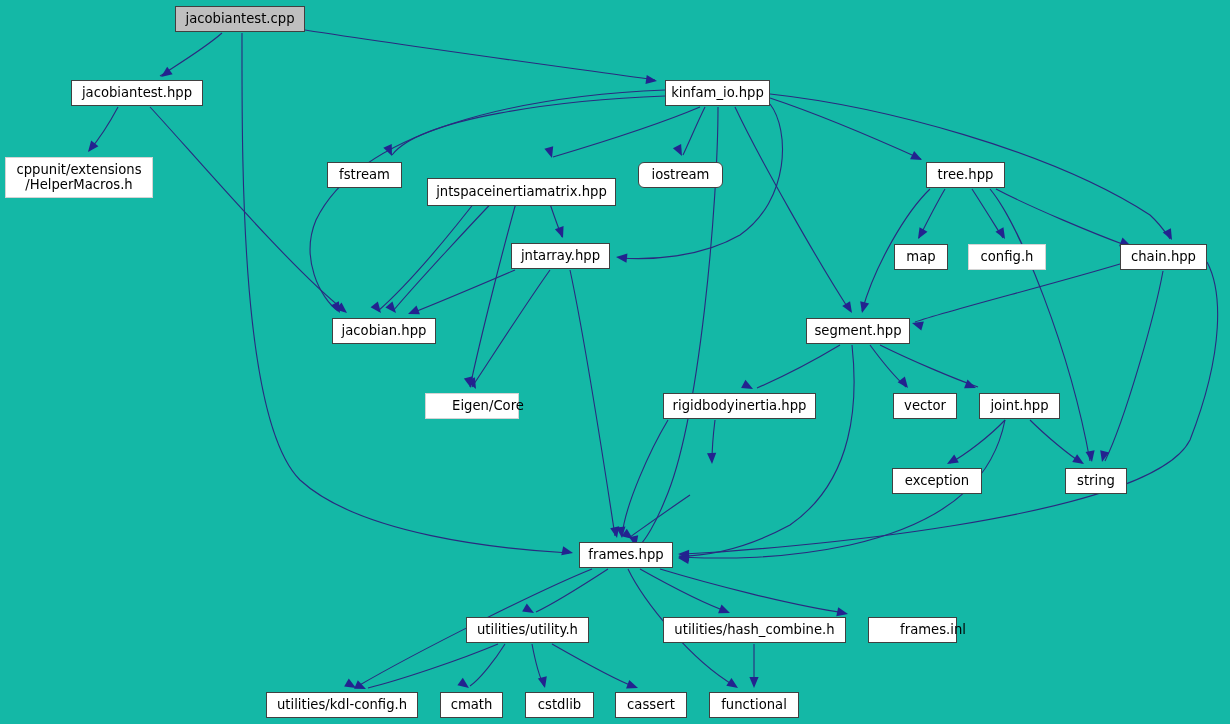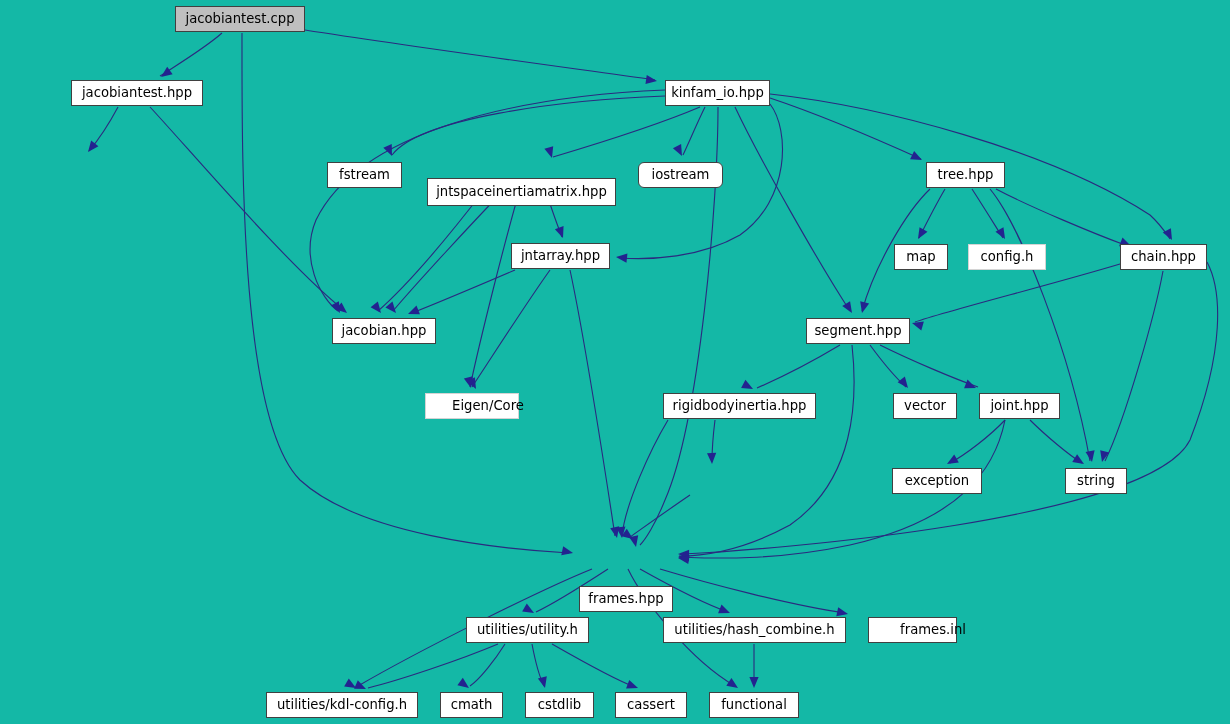--- a/index.html
+++ b/index.html
@@ -157,37 +157,39 @@
       <polygon points="0,0 -11,-4.6 -11,4.6" class="arrowhead" transform="translate(738,688) rotate(34)"></polygon>
       <polygon points="0,0 -11,-4.6 -11,4.6" class="arrowhead" transform="translate(366,689) rotate(24)"></polygon>
       <polygon points="0,0 -11,-4.6 -11,4.6" class="arrowhead" transform="translate(469,688) rotate(36)"></polygon>
       <polygon points="0,0 -11,-4.6 -11,4.6" class="arrowhead" transform="translate(545,688) rotate(76)"></polygon>
       <polygon points="0,0 -11,-4.6 -11,4.6" class="arrowhead" transform="translate(638,688) rotate(20)"></polygon>
       <polygon points="0,0 -11,-4.6 -11,4.6" class="arrowhead" transform="translate(754,688) rotate(90)"></polygon>
     </svg>
 <div class="node root" style="left: 175px; top: 6px; width: 130px; height: 26px;">jacobiantest.cpp</div>
     <div class="node" style="left: 71px; top: 80px; width: 132px; height: 26px;">jacobiantest.hpp</div>
     <div class="node" style="left: 665px; top: 80px; width: 105px; height: 26px;">kinfam_io.hpp</div>
+    <div class="node external" style="left: 5px; top: 157px; width: 148px; height: 41px;">cppunit/extensions
+/HelperMacros.h</div>
     <div class="node" style="left: 327px; top: 162px; width: 75px; height: 26px;">fstream</div>
     <div class="node" style="left: 427px; top: 178px; width: 189px; height: 28px; text-align: right;">jntspaceinertiamatrix.hpp</div>
     <div class="node" style="left: 638px; top: 162px; width: 85px; height: 26px; border-radius: 6px;">iostream</div>
     <div class="node" style="left: 926px; top: 162px; width: 79px; height: 26px;">tree.hpp</div>
     <div class="node" style="left: 511px; top: 243px; width: 99px; height: 26px;">jntarray.hpp</div>
     <div class="node" style="left: 894px; top: 244px; width: 54px; height: 26px;">map</div>
     <div class="node external" style="left: 968px; top: 244px; width: 78px; height: 26px;">config.h</div>
     <div class="node" style="left: 1120px; top: 244px; width: 87px; height: 26px;">chain.hpp</div>
     <div class="node" style="left: 332px; top: 318px; width: 104px; height: 26px;">jacobian.hpp</div>
     <div class="node" style="left: 806px; top: 318px; width: 104px; height: 26px;">segment.hpp</div>
     <div class="node external" style="left: 425px; top: 393px; width: 94px; height: 26px; padding-left: 32px;">Eigen/Core</div>
     <div class="node" style="left: 663px; top: 393px; width: 153px; height: 26px;">rigidbodyinertia.hpp</div>
     <div class="node" style="left: 893px; top: 393px; width: 64px; height: 26px;">vector</div>
     <div class="node" style="left: 979px; top: 393px; width: 81px; height: 26px;">joint.hpp</div>
     <div class="node" style="left: 892px; top: 468px; width: 90px; height: 26px;">exception</div>
     <div class="node" style="left: 1065px; top: 468px; width: 62px; height: 26px;">string</div>
-    <div class="node" style="left: 579px; top: 542px; width: 94px; height: 26px; margin-top: 44px;">frames.hpp</div>
+    <div class="node" style="left: 579px; top: 542px; width: 94px; height: 26px;">frames.hpp</div>
     <div class="node" style="left: 466px; top: 617px; width: 123px; height: 26px;">utilities/utility.h</div>
     <div class="node" style="left: 663px; top: 617px; width: 183px; height: 26px;">utilities/hash_combine.h</div>
     <div class="node" style="left: 868px; top: 617px; width: 89px; height: 26px; padding-left: 41px;">frames.inl</div>
     <div class="node" style="left: 266px; top: 692px; width: 152px; height: 26px;">utilities/kdl-config.h</div>
     <div class="node" style="left: 440px; top: 692px; width: 63px; height: 26px;">cmath</div>
     <div class="node" style="left: 525px; top: 692px; width: 69px; height: 26px;">cstdlib</div>
     <div class="node" style="left: 615px; top: 692px; width: 72px; height: 26px;">cassert</div>
     <div class="node" style="left: 709px; top: 692px; width: 90px; height: 26px;">functional</div>
   </div>
 

